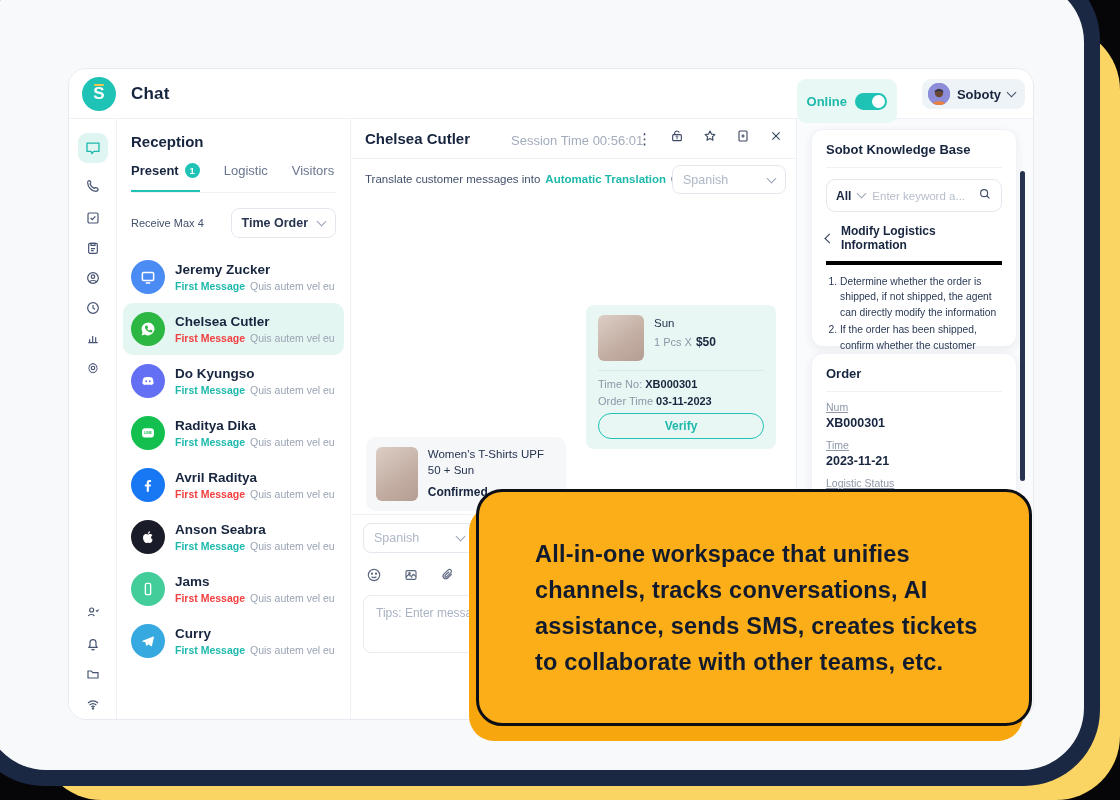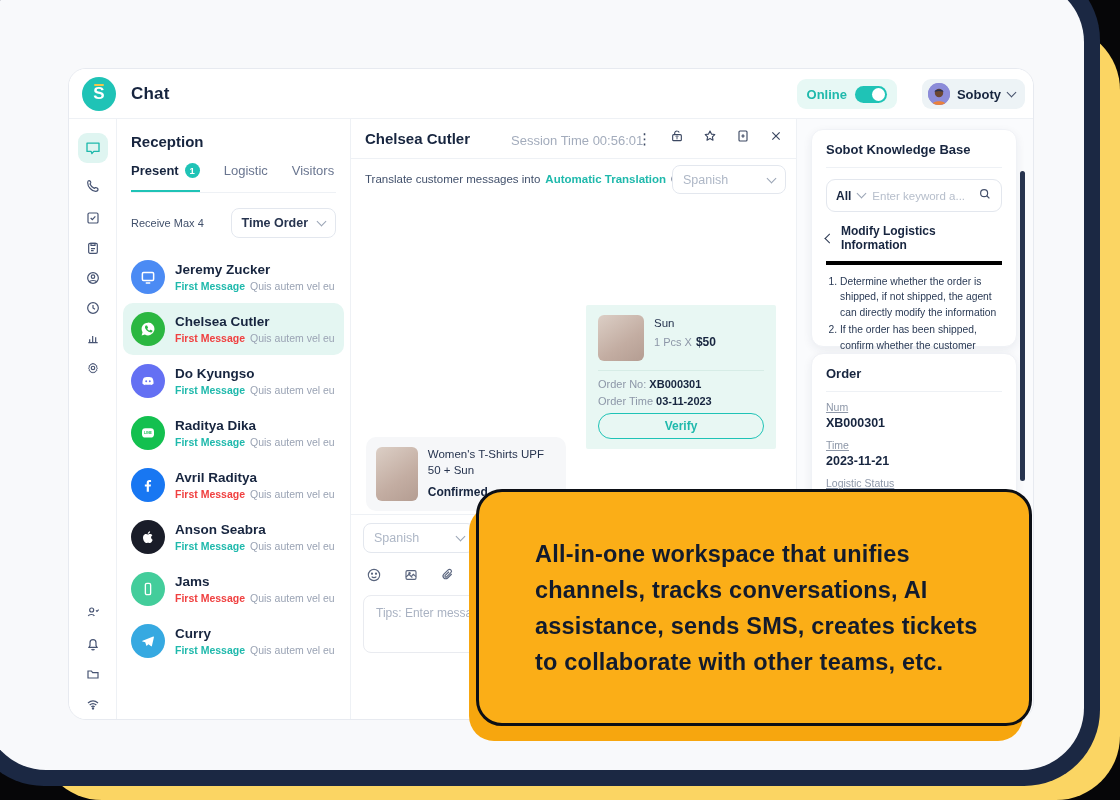--- a/index.html
+++ b/index.html
@@ -12,21 +12,21 @@
   .white-board  { position:absolute; left:-16px; top:-20px; width:1100px; height:790px; background:#F8F9FB; border-radius:62px; }
 
   
   .app { position:absolute; left:68px; top:68px; width:966px; height:652px; background:#fff; border:1px solid #E7EAF0; border-radius:18px; overflow:hidden; }
 
   
   .app-header { position:absolute; left:0; top:0; right:0; height:50px; border-bottom:1px solid #EEF1F5; background:#fff; z-index:5; }
   .logo { position:absolute; left:13px; top:8px; width:34px; height:34px; border-radius:50%; background:#1FC3B6; color:#fff; font-weight:bold; font-size:17px; display:flex; align-items:center; justify-content:center; }
   .logo i { position:absolute; top:7px; width:10px; height:2px; background:#F5C64A; border-radius:2px; }
   .app-title { position:absolute; left:62px; top:15px; font-size:17px; font-weight:bold; color:#17253F; letter-spacing:.2px; }
-  .online-pill { position:absolute; right:136px; top:10px; height:30px; padding:0 10px; background:#E7F8F5; border-radius:9px; display:flex; align-items:center; gap:8px; }
+  .online-pill { position:absolute; right:136px; top:10px; height:44px; padding:0 10px; background:#E7F8F5; border-radius:9px; display:flex; align-items:center; gap:8px; }
   .online-pill .lbl { color:#1FB9AC; font-size:13px; font-weight:bold; }
   .toggle { width:32px; height:17px; background:#1FC3B6; border-radius:9px; position:relative; }
   .toggle b { position:absolute; right:2px; top:2px; width:13px; height:13px; border-radius:50%; background:#fff; }
   .user-pill { position:absolute; right:8px; top:10px; height:30px; padding:0 10px 0 6px; background:#EDF3F6; border-radius:9px; display:flex; align-items:center; gap:7px; }
   .avatar { width:22px; height:22px; border-radius:50%; background:#8C8CD9; overflow:hidden; flex:0 0 auto; }
   .user-pill .uname { font-size:13px; font-weight:bold; color:#17253F; }
 
   .chev { width:7px; height:7px; border-right:1.6px solid #44506B; border-bottom:1.6px solid #44506B; transform:rotate(45deg); margin-top:-3px; }
   .chev.gray { border-color:#9AA4B5; }
   .chev.left { transform:rotate(135deg); margin:0 2px 0 0; border-color:#27344F; }
@@ -64,21 +64,21 @@
   .session { position:absolute; left:160px; top:14px; font-size:13px; color:#A3ACBC; }
   .head-icons { position:absolute; right:12px; top:9px; display:flex; gap:17px; align-items:center; color:#3C4862; }
   .head-icons span { cursor:pointer; font-size:15px; line-height:22px; }
   .translate-bar { position:absolute; left:0; right:0; top:40px; height:40px; background:#fff; z-index:2; }
   .tb-text { position:absolute; left:14px; top:14px; font-size:11.5px; color:#41506B; }
   .tb-link { color:#1FB9AC; font-weight:bold; margin-left:5px; }
   .tb-info { display:inline-block; vertical-align:-2px; margin-left:4px; }
   .lang-select { position:absolute; right:10px; top:6px; width:114px; height:29px; border:1px solid #E3E7EE; border-radius:8px; display:flex; align-items:center; justify-content:space-between; padding:0 10px; font-size:12.5px; color:#AEB7C6; background:#fff; cursor:pointer; }
 
   .messages { position:absolute; left:0; right:0; top:80px; bottom:205px; overflow:hidden; }
-  .order-card { position:absolute; left:235px; top:106px; width:190px; background:#E8F7F3; border-radius:2px; padding:10px 12px; }
+  .order-card { position:absolute; left:235px; top:106px; width:190px; background:#E8F7F3; border-radius:8px; padding:10px 12px; }
   .oc-row { display:flex; gap:10px; }
   .pimg { border-radius:6px; background:linear-gradient(145deg,#DCCfC6,#C3ADA2 60%,#B49D92); }
   .oc-img { width:46px; height:46px; }
   .oc-name { font-size:11.5px; color:#27344F; margin:2px 0 6px; }
   .oc-qty { font-size:11px; color:#8D97A8; }
   .oc-qty b { color:#17253F; font-size:12px; margin-left:4px; }
   .oc-div { border-top:1px solid #D6ECE6; margin:9px 0 7px; }
   .oc-field { font-size:11px; color:#8D97A8; margin-bottom:5px; }
   .oc-field b { color:#17253F; }
   .verify-btn { margin-top:6px; height:26px; border:1.4px solid #1FC3B6; border-radius:14px; color:#1FB9AC; font-size:12px; font-weight:bold; display:flex; align-items:center; justify-content:center; cursor:pointer; background:transparent; width:100%; }
@@ -399,21 +399,21 @@
 
         <div class="order-card">
           <div class="oc-row">
             <div class="pimg oc-img"></div>
             <div>
               <div class="oc-name">Sun</div>
               <div class="oc-qty"><span>1 Pcs  X</span><b>$50</b></div>
             </div>
           </div>
           <div class="oc-div"></div>
-          <div class="oc-field"><span>Order No:</span> <b>XB000301</b></div>
+          <div class="oc-field"><span>Time No:</span> <b>XB000301</b></div>
           <div class="oc-field"><span>Order Time</span> <b>03-11-2023</b></div>
           <div class="verify-btn">Verify</div>
         </div>
 
         <div class="prod-card">
           <div class="pimg pc-img"></div>
           <div>
             <div class="pc-title">Women's T-Shirts UPF 50 + Sun</div>
             <div class="pc-status">Confirmed</div>
           </div>

